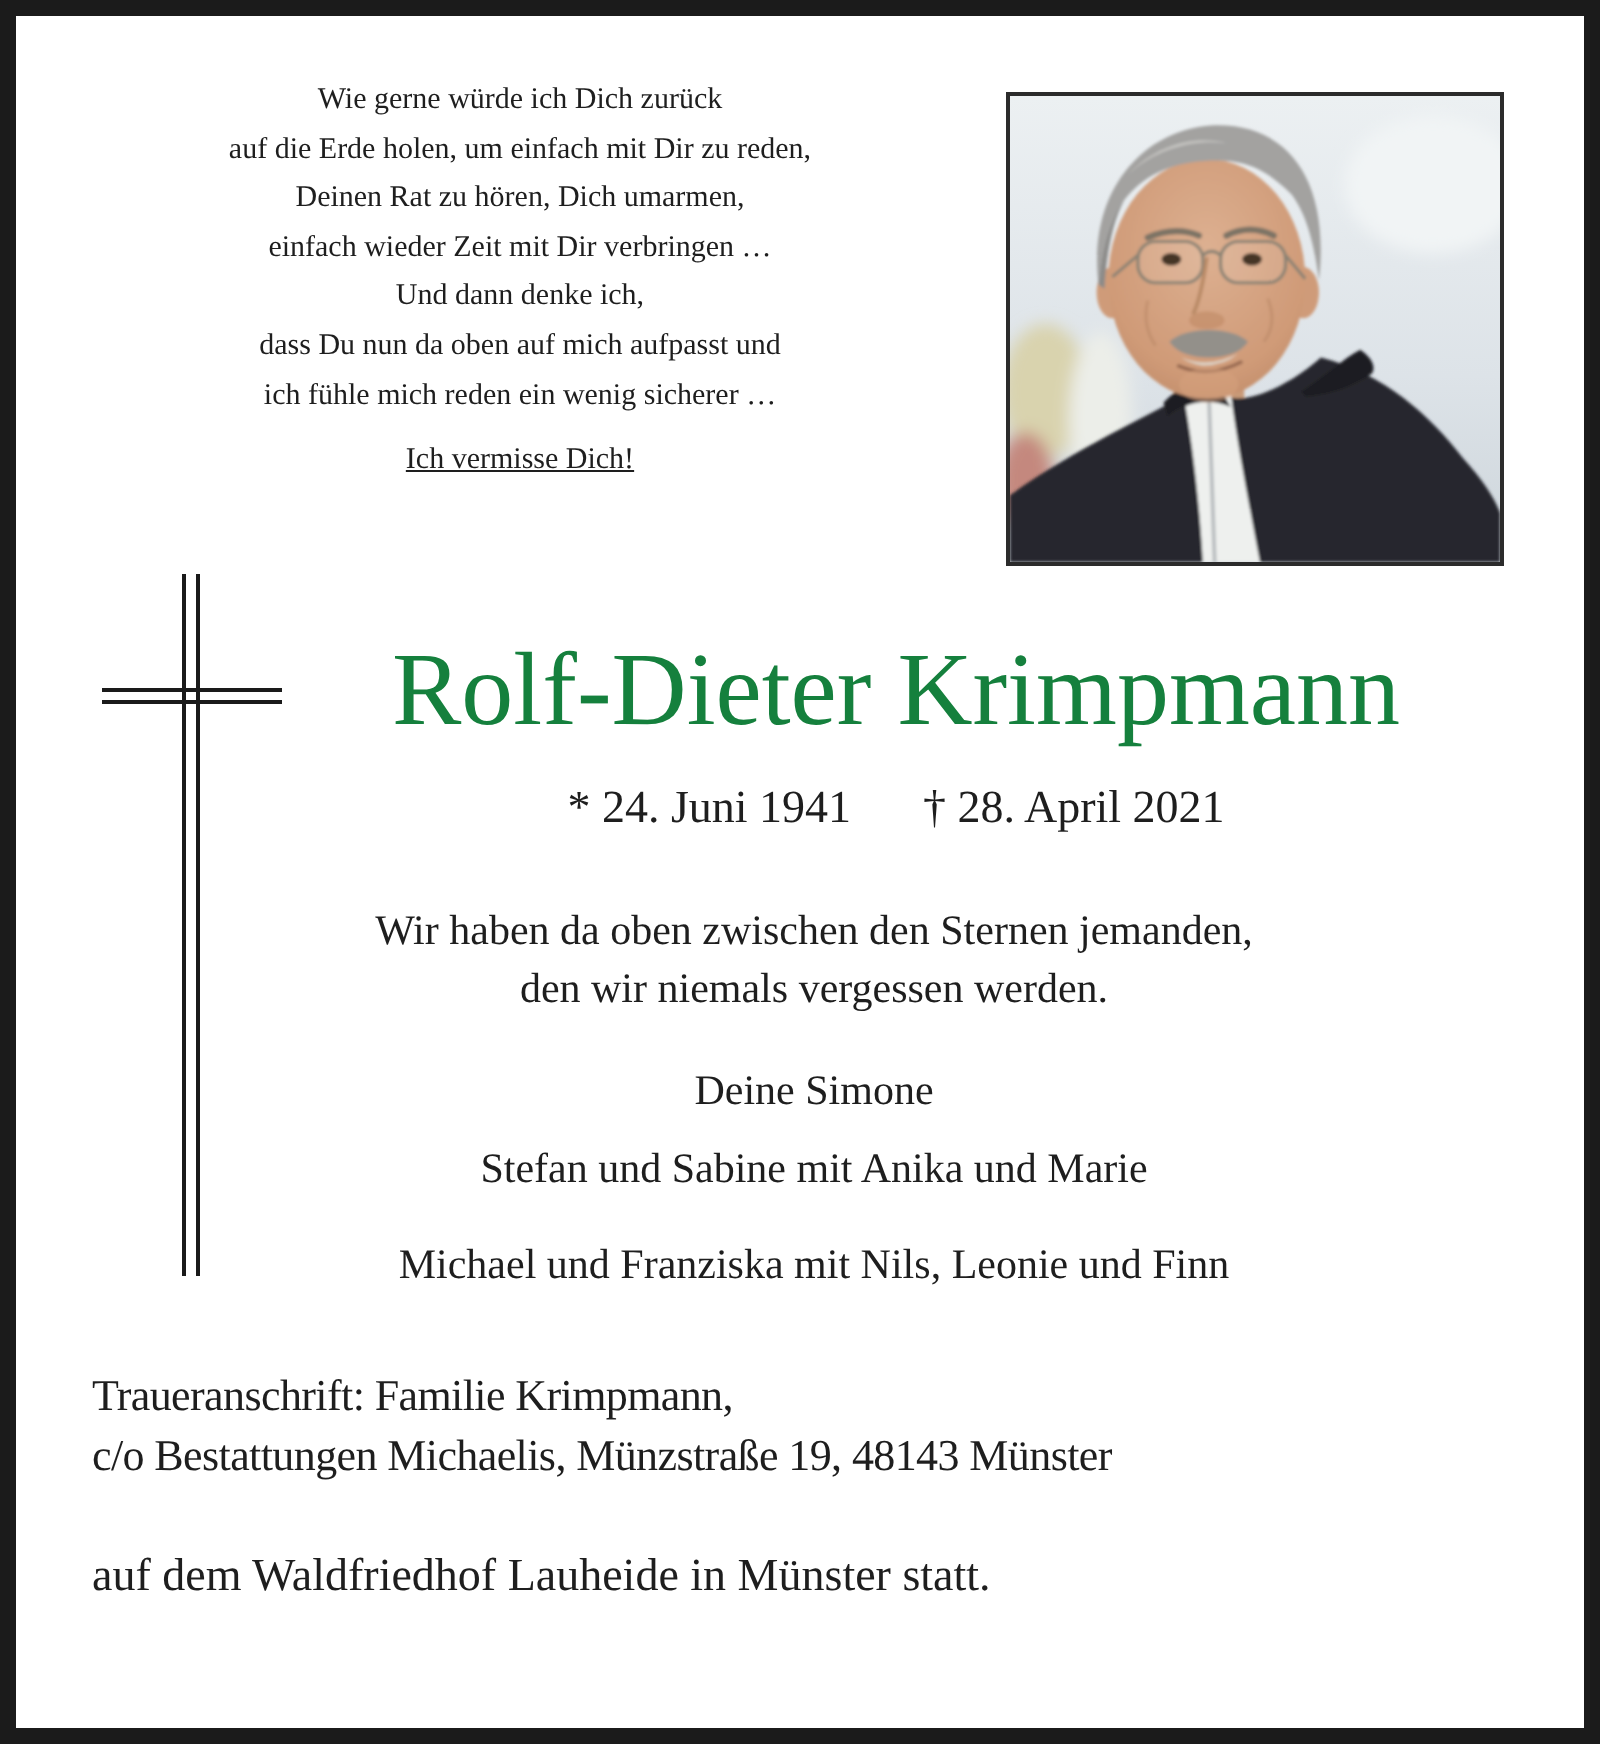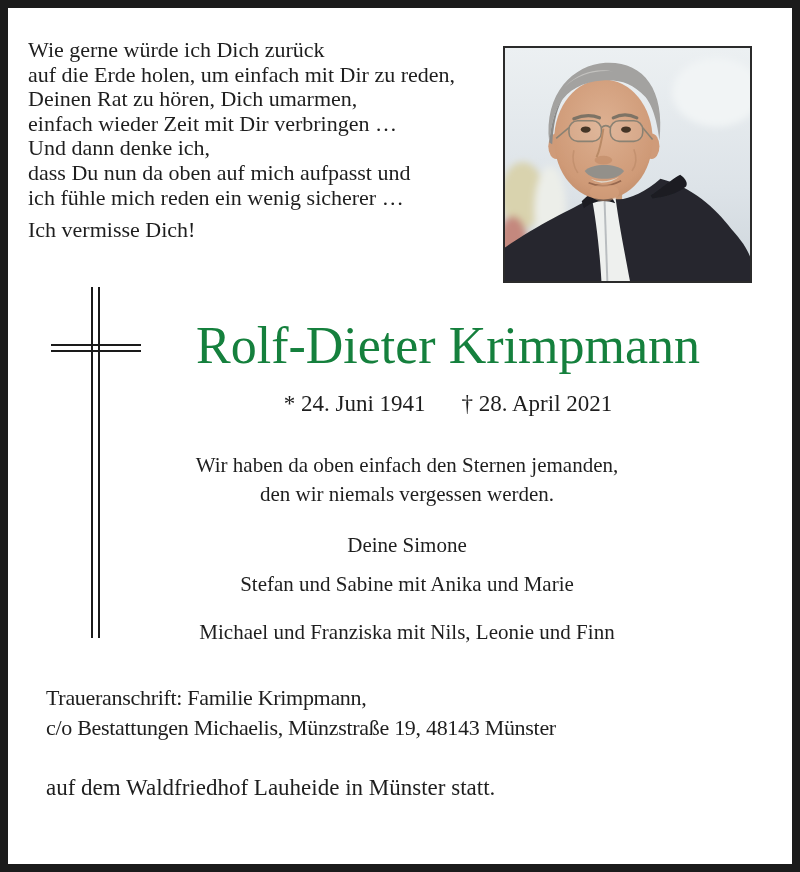--- a/index.html
+++ b/index.html
@@ -12,25 +12,25 @@
     overflow:hidden;
   }
   .inner{
     position:absolute;left:8px;top:8px;right:8px;bottom:8px;
     background:#ffffff;
   }
   .abs{position:absolute;}
   
   .poem{
     left:20px;top:30px;width:464px;
-    text-align:left;
-    font-size:22px;line-height:24.6px;
-    white-space:nowrap;
-  }
-  .poem-closing{margin-top:8px;}
+    text-align:center;
+    font-size:15px;line-height:24.6px;
+    white-space:nowrap;
+  }
+  .poem-closing{margin-top:8px;text-decoration:underline;}
   
   .photo{
     left:495px;top:38px;width:249px;height:237px;
     border:2.5px solid #2b2b2b;
     box-sizing:border-box;
     background:#dfe5e9;
   }
   .photo svg{display:block;width:100%;height:100%;}
   
   .cross-line{background:#1a1a1a;}
@@ -175,21 +175,21 @@
       <div class="abs cross-line cross-h1"></div>
       <div class="abs cross-line cross-h2"></div>
     </div>
 
     <div class="abs name">Rolf-Dieter Krimpmann</div>
     <div class="abs dates">
       <span class="birth">* 24. Juni 1941</span><span class="death">† 28. April 2021</span>
     </div>
 
     <div class="abs centerline tribute">
-      <div>Wir haben da oben einfach den Sternen jemanden,</div>
+      <div>Wir haben da oben zwischen den Sternen jemanden,</div>
       <div>den wir niemals vergessen werden.</div>
     </div>
 
     <div class="abs centerline mourner-0">Deine Simone</div>
     <div class="abs centerline mourner-1">Stefan und Sabine mit Anika und Marie</div>
     <div class="abs centerline mourner-2">Michael und Franziska mit Nils, Leonie und Finn</div>
 
     <div class="abs leftblock address">
       <div>Traueranschrift: Familie Krimpmann,</div>
       <div>c/o Bestattungen Michaelis, Münzstraße 19, 48143 Münster</div>

